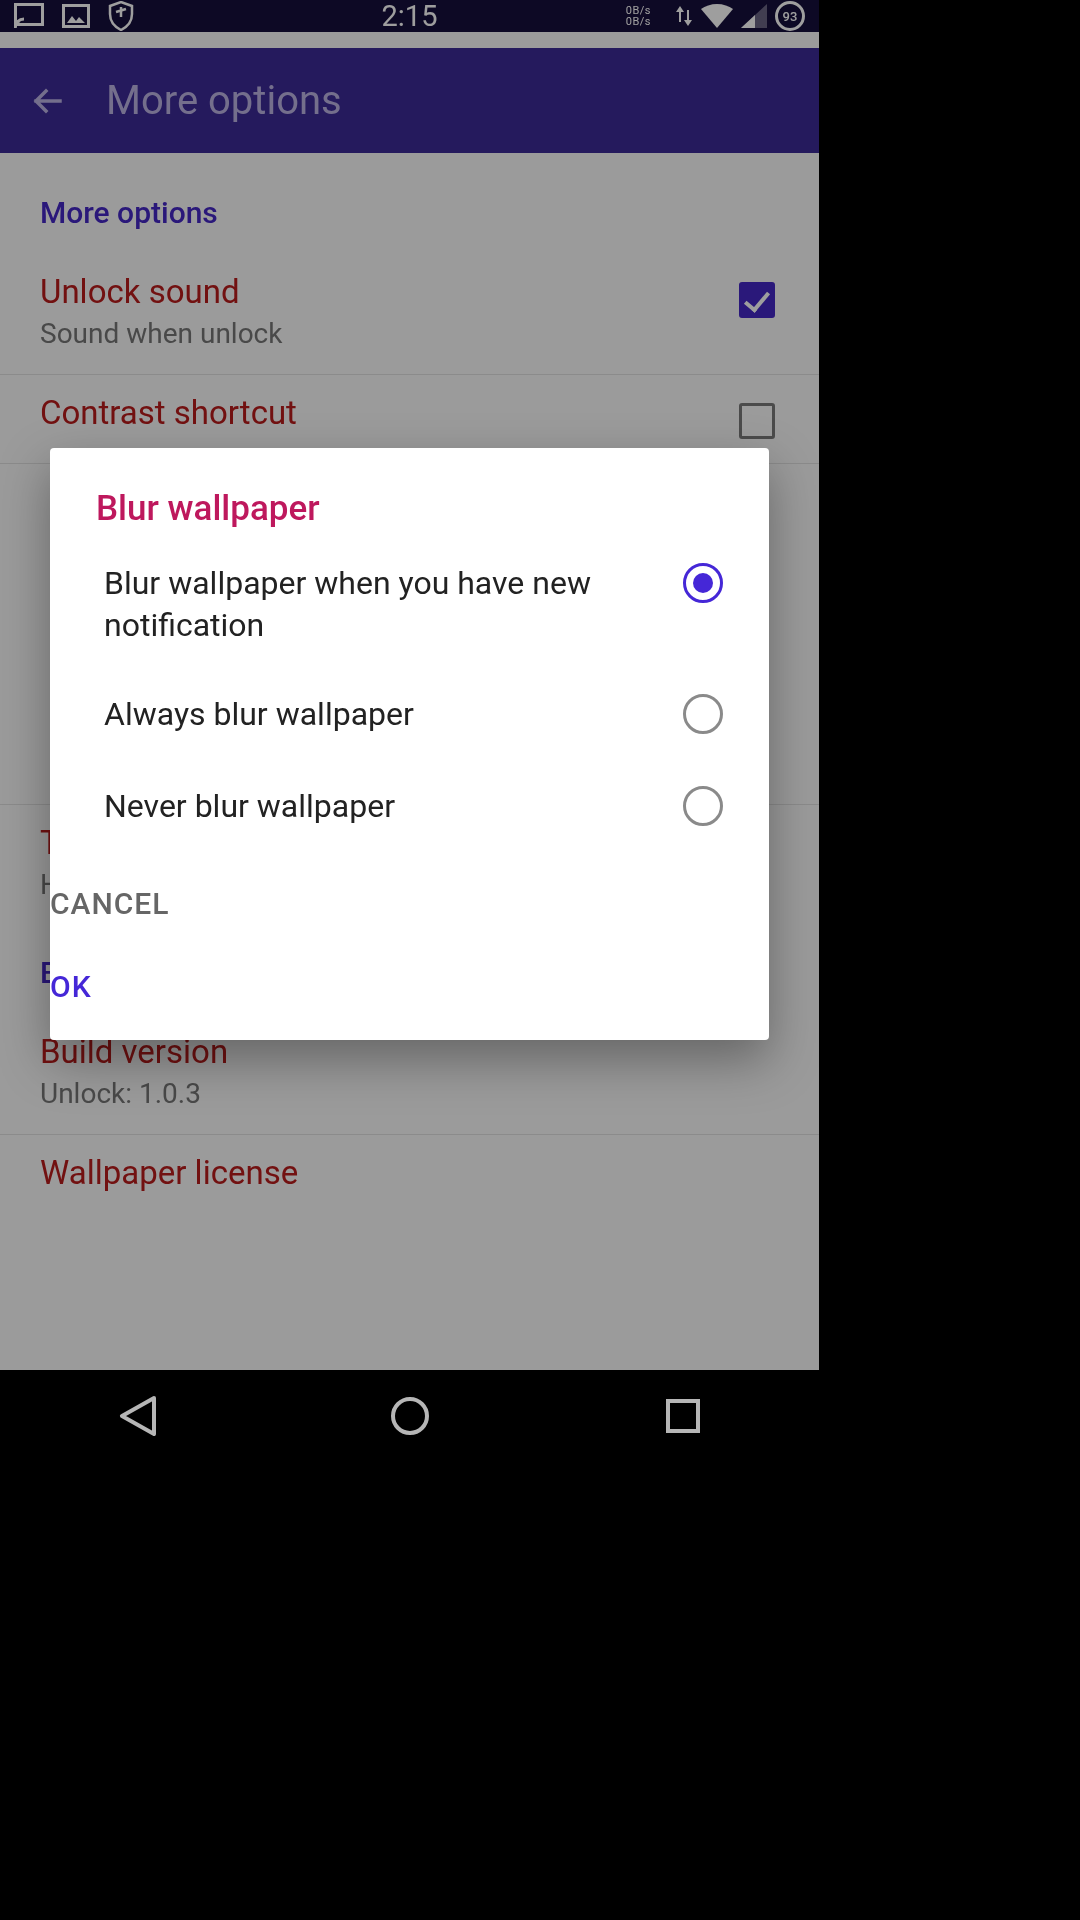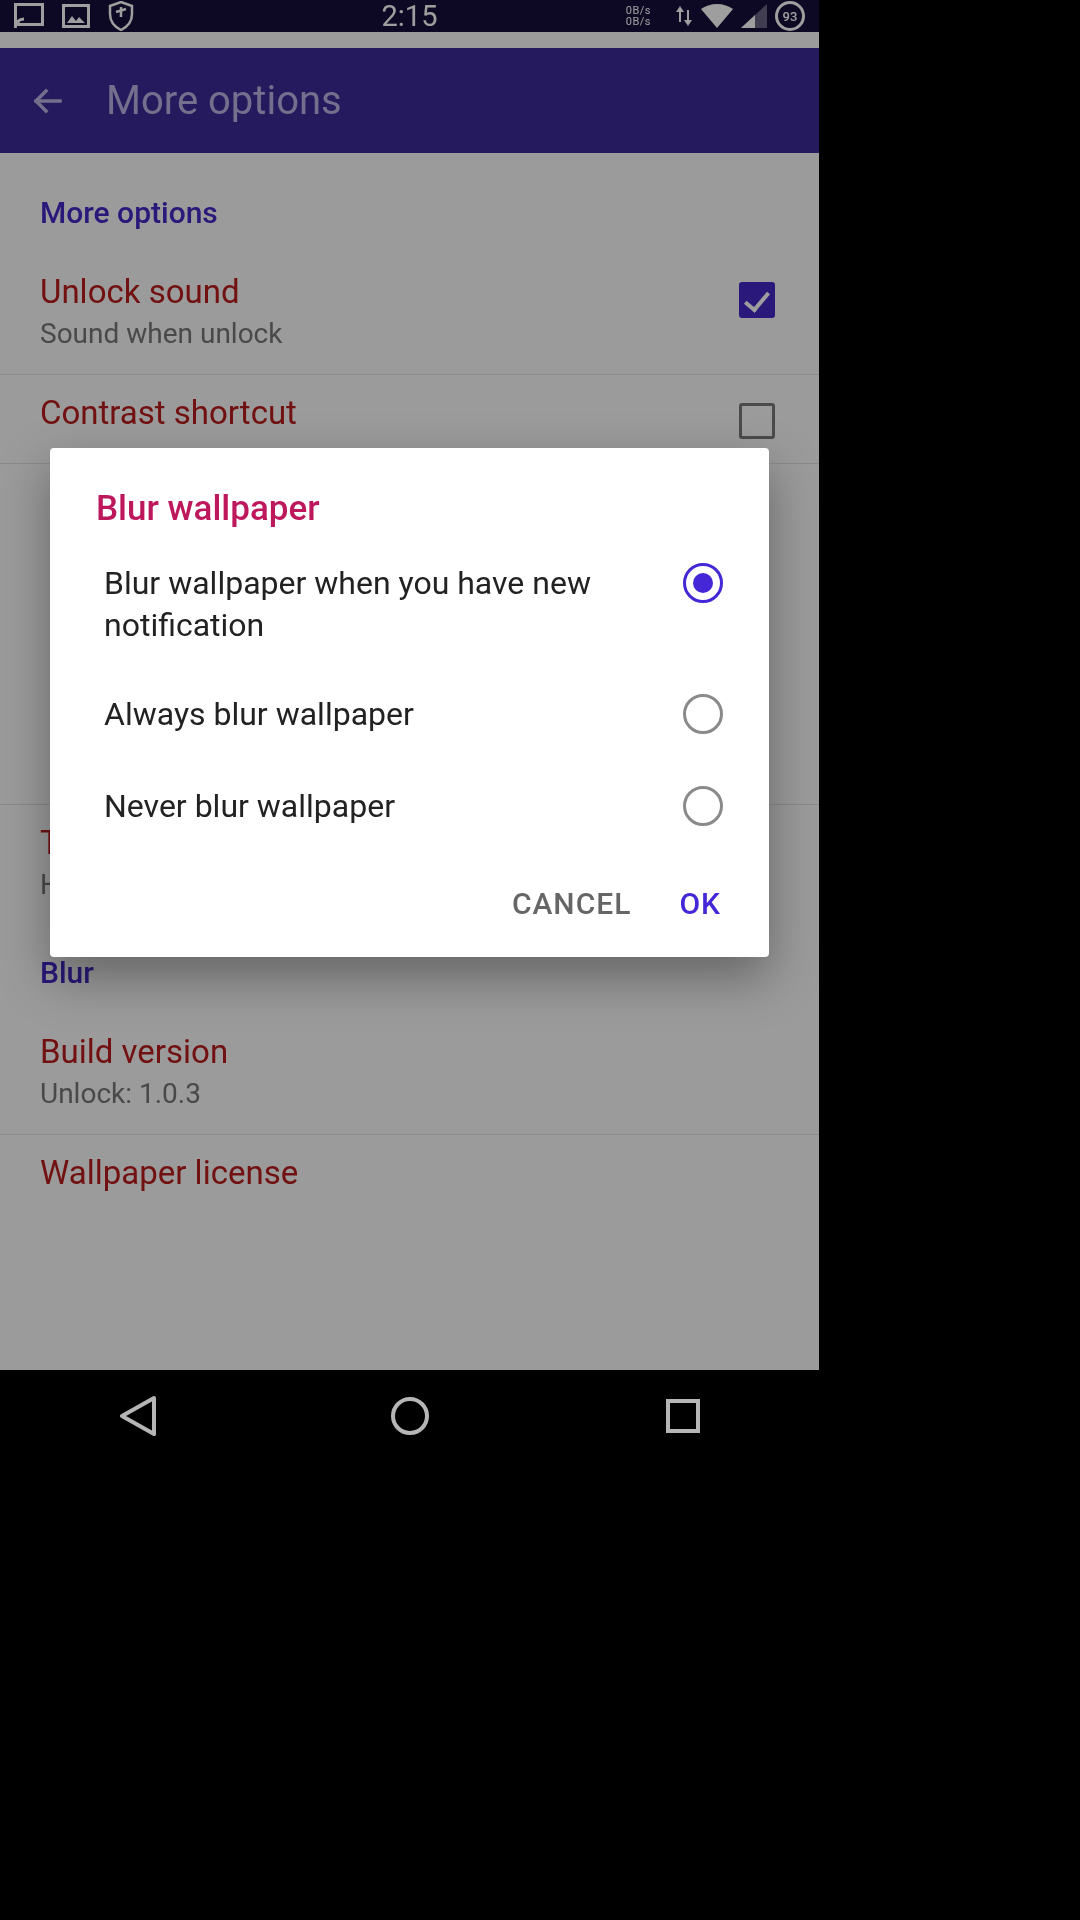--- a/index.html
+++ b/index.html
@@ -60,21 +60,21 @@
 }
 .dialog-title { color:#be185d; font-size:35px; font-weight:500; padding:0 46px 10px; }
 .radio-row {
   display:flex; align-items:flex-start; justify-content:space-between; gap:20px;
   padding:24px 46px 24px 54px; min-height:92px;
 }
 .radio-label { font-size:32px; color:#222; line-height:1.3; max-width:540px;}
 .radio { width:40px; height:40px; border:3px solid #8a8a8a; border-radius:50%; flex-shrink:0; position:relative;}
 .radio.selected { border-color:#4527d7;}
 .radio.selected::after { content:""; position:absolute; inset:7px; background:#4527d7; border-radius:50%;}
-.dialog-actions { display:flex; justify-content:flex-end; gap:48px; padding:32px 48px 12px 0;}
+.dialog-actions { display:flex; justify-content:flex-end; gap:48px; padding:32px 48px 12px 0;flex-direction:column;}
 .dlg-btn { font-size:30px; font-weight:500; letter-spacing:1px; color:#666; cursor:pointer;}
 .dlg-btn.primary { color:#4527d7;}
 
 svg { display:block; }
 </style>
 </head>
 <body>
 
 <div class="screen">
 

